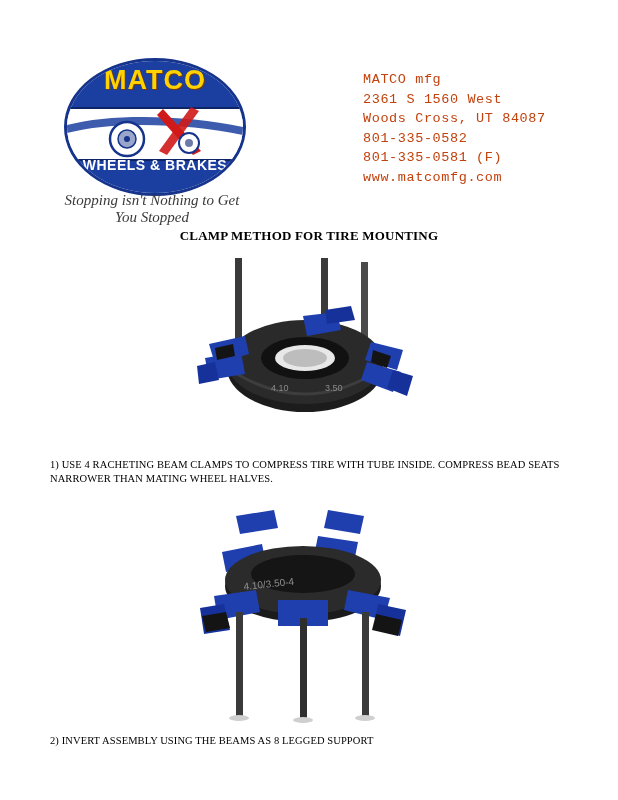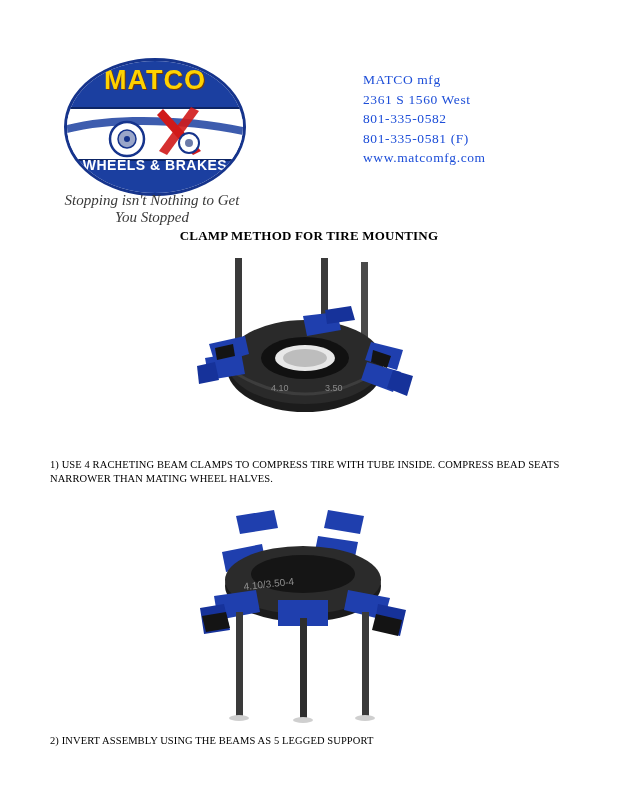--- a/index.html
+++ b/index.html
@@ -120,25 +120,25 @@
     font-style: italic;
     font-size: 15px;
     color: #3a3a3a;
   }
 
   
   .address {
     position: absolute;
     left: 363px;
     top: 14px;
-    font-family: Liberation Serif, serif;
+    font-family: Liberation Mono, monospace;
     font-size: 13.5px;
     line-height: 19.5px;
     letter-spacing: 0.6px;
-    color: #1d4ed8;
+    color: #c2410c;
   }
   .address div {
     white-space: pre;
   }
 
   
   .doc-title {
     position: absolute;
     top: 228px;
     left: 0;
@@ -216,20 +216,21 @@
 
         <div class="logo-bottom-band"></div>
         <div class="logo-wb">WHEELS &amp; BRAKES</div>
       </div>
       <div class="logo-slogan">Stopping isn't Nothing to Get You Stopped</div>
     </div>
 
     <div class="address">
       <div>MATCO mfg</div>
       <div>2361 S 1560 West</div>
+      <div>Woods Cross, UT 84087</div>
       <div>801-335-0582</div>
       <div>801-335-0581 (F)</div>
       <div>www.matcomfg.com</div>
     </div>
   </div>
 
   <div class="doc-title">CLAMP METHOD FOR TIRE MOUNTING</div>
 
   <svg class="figure1" viewBox="0 0 258 190">
 
@@ -297,15 +298,15 @@
 
     <rect x="58" y="104" width="7" height="104" fill="#3a3a3a"></rect>
     <rect x="122" y="110" width="7" height="100" fill="#2e2e2e"></rect>
     <rect x="184" y="104" width="7" height="104" fill="#3a3a3a"></rect>
 
     <ellipse cx="61" cy="210" rx="10" ry="3" fill="#cfcfcf"></ellipse>
     <ellipse cx="125" cy="212" rx="10" ry="3" fill="#cfcfcf"></ellipse>
     <ellipse cx="187" cy="210" rx="10" ry="3" fill="#cfcfcf"></ellipse>
   </svg>
 
-  <div class="caption caption2">2) INVERT ASSEMBLY USING THE BEAMS AS 5 LEGGED SUPPORT</div>
+  <div class="caption caption2">2) INVERT ASSEMBLY USING THE BEAMS AS 8 LEGGED SUPPORT</div>
 
 </div>
 
 </body></html>

